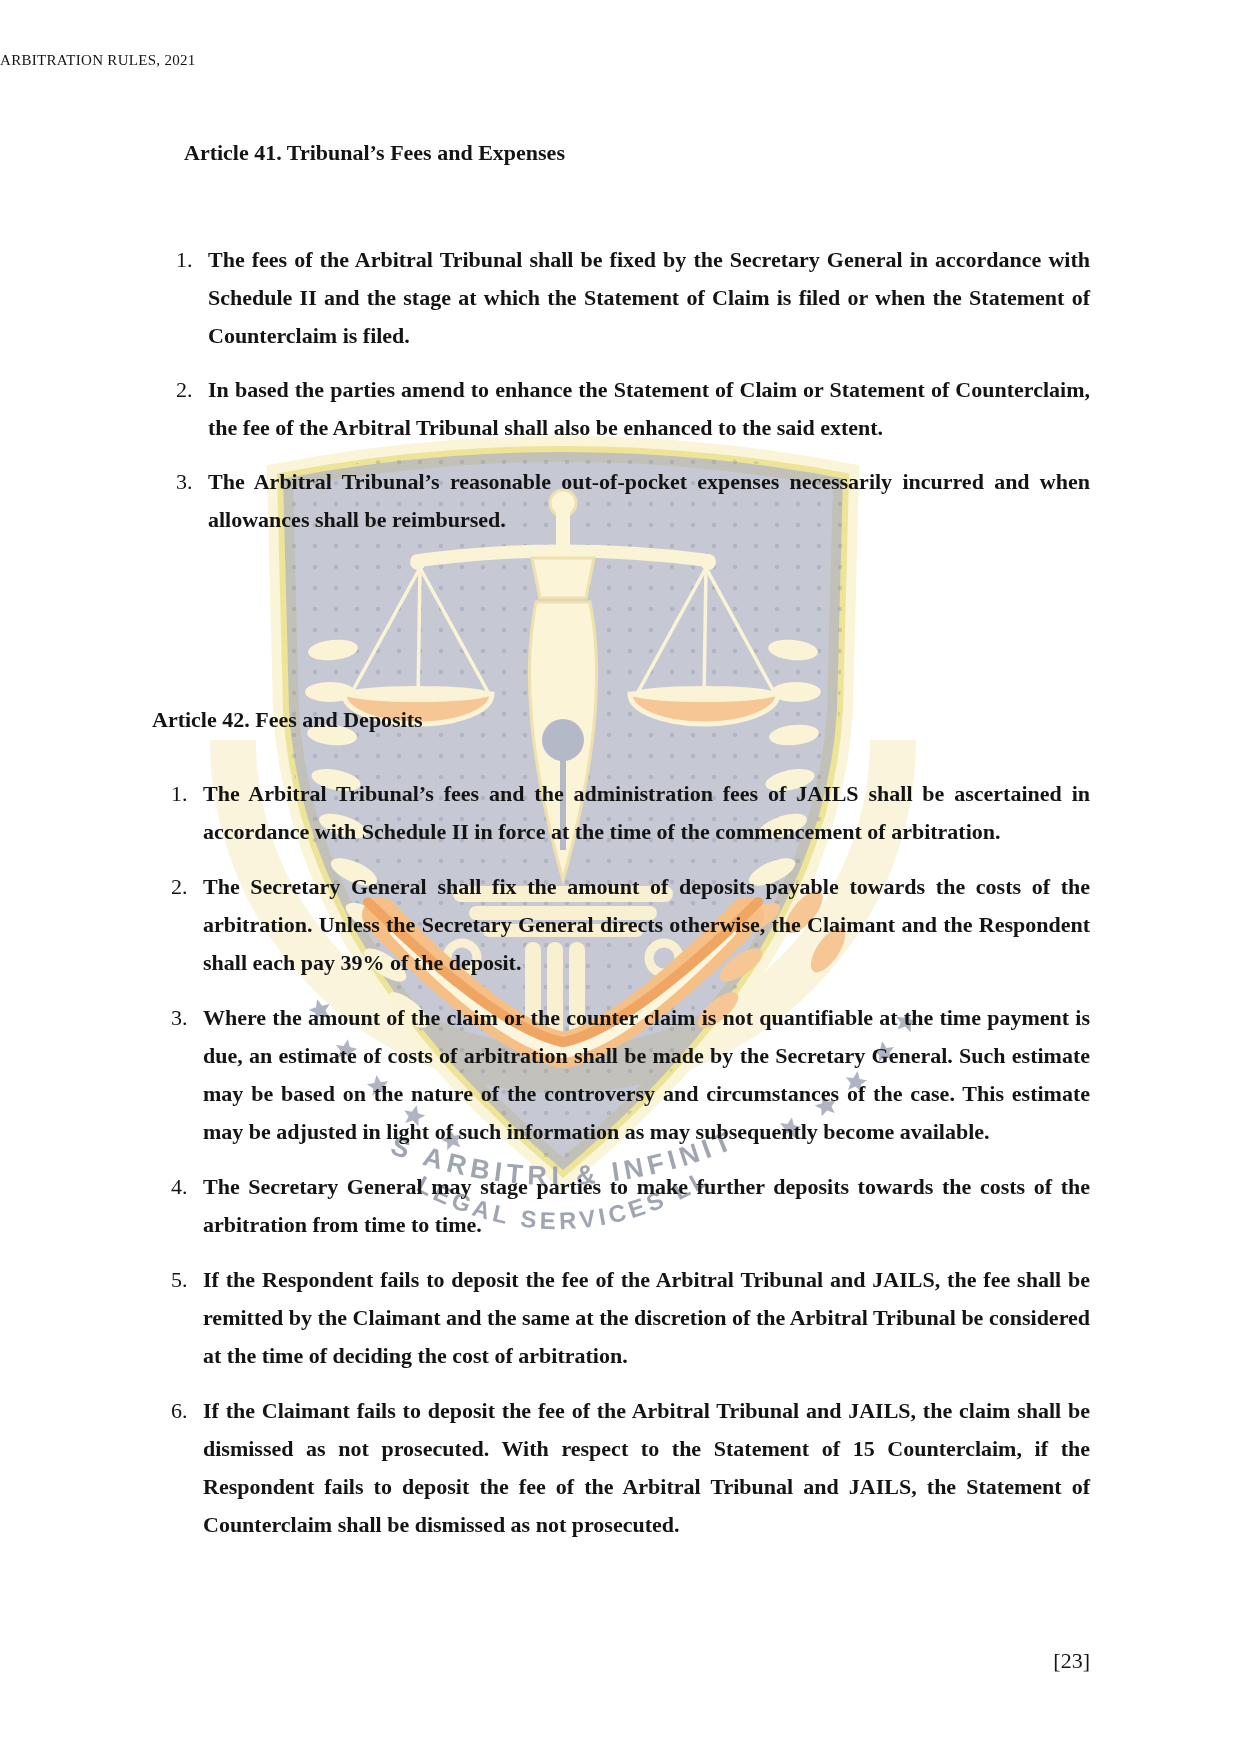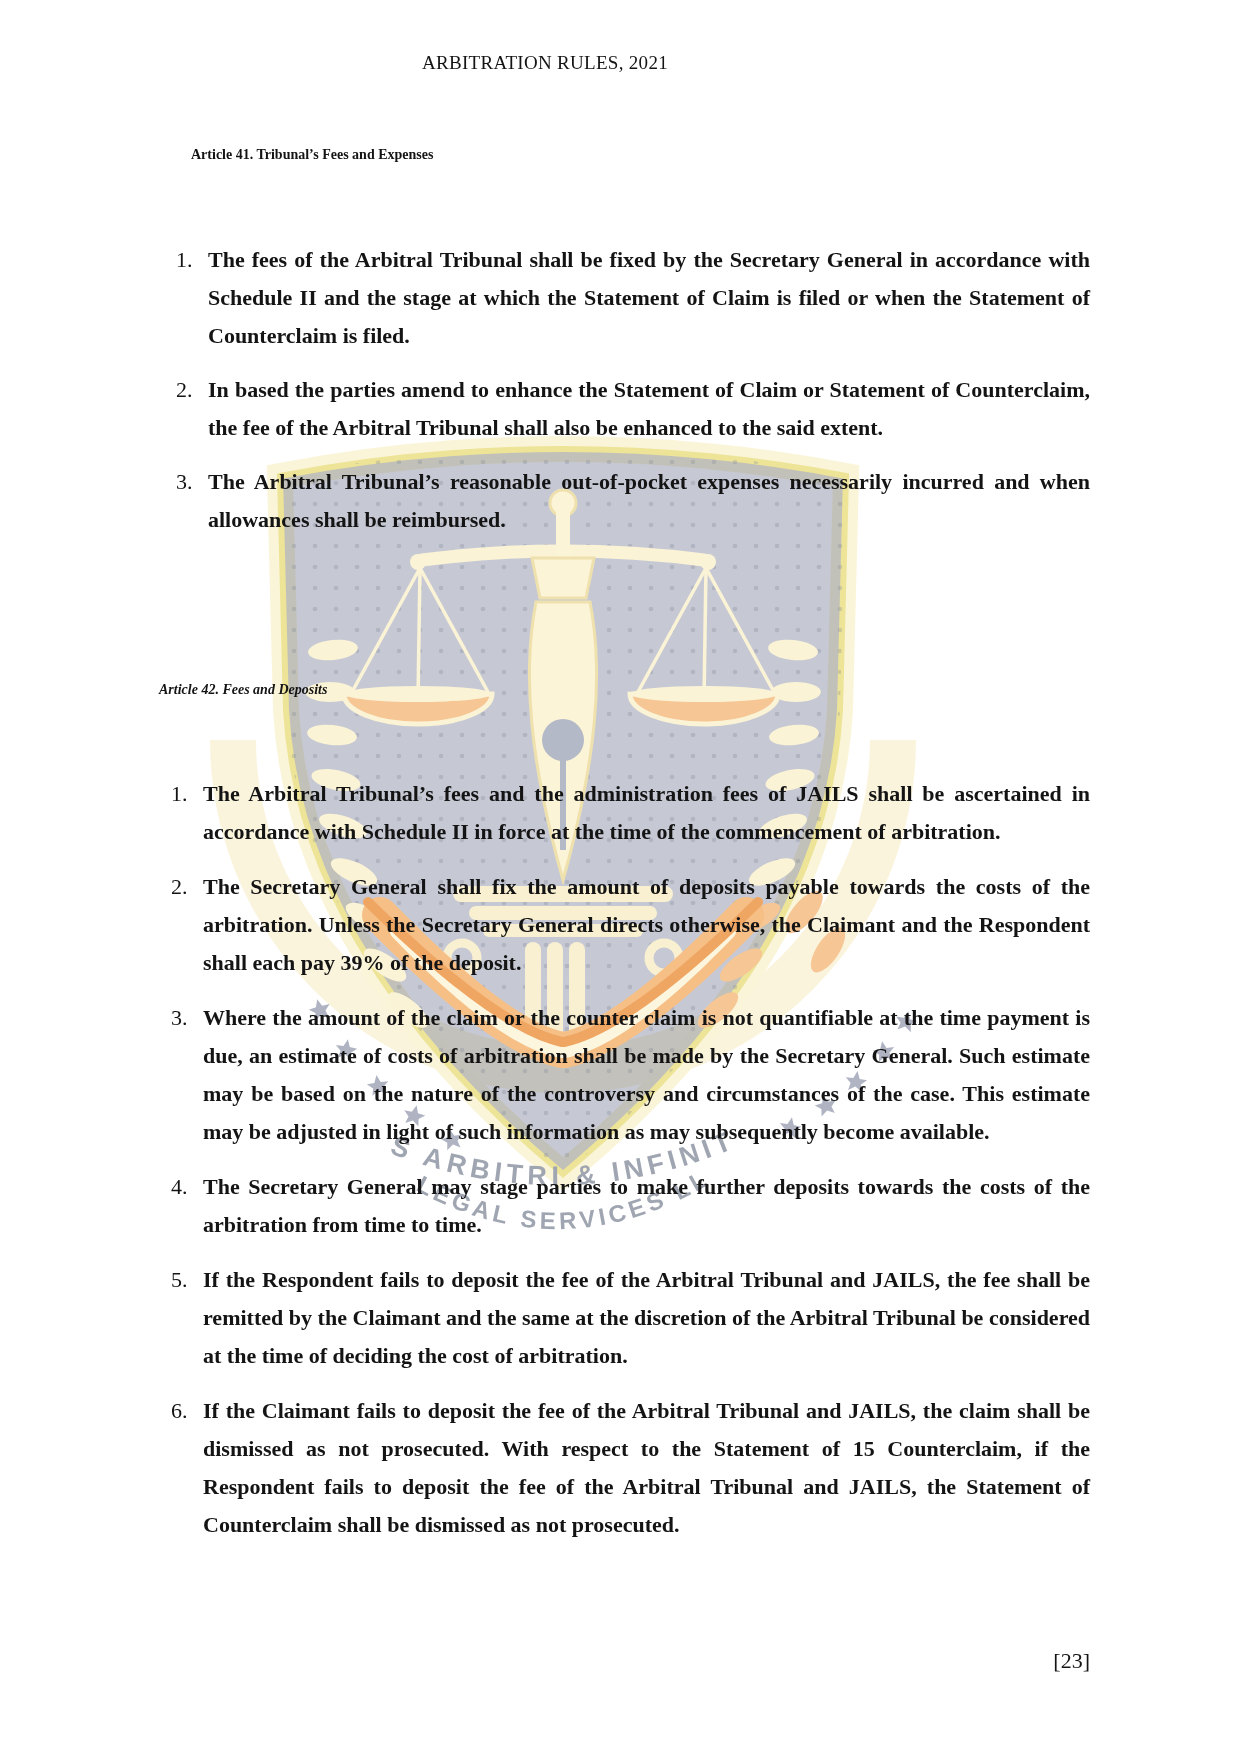--- a/index.html
+++ b/index.html
@@ -9,34 +9,34 @@
     height: 1755px;
     background: #ffffff;
     overflow: hidden;
     font-family: "Liberation Serif", serif;
     color: #141414;
   }
   .running-header {
     position: absolute;
     top: 52px; left: 0;
     width: 1090px;
-    text-align: center;
-    font-size: 19px;
+    text-align: left;
+    font-size: 15px;
     letter-spacing: 0.3px;
     z-index: 2;
   }
   .article-heading {
     position: absolute;
-    font-size: 14px;
+    font-size: 22px;
     font-weight: bold;
     z-index: 2;
-    margin: 14px;
+    margin: 7px;
   }
   .a41-heading { top: 133px; left: 177px; }
-  .a42-heading { top: 668px; left: 145px; font-style: italic; }
+  .a42-heading { top: 700px; left: 145px; }
   .num-list {
     position: absolute;
     z-index: 2;
     font-size: 22px;
     line-height: 38px;
   }
   .a41-list { top: 241px; left: 176px; width: 914px; }
   .a42-list { top: 775px; left: 171px; width: 919px; }
   .item { display: flex; margin-bottom: 16px; }
   .a42-list .item { margin-bottom: 17px; }

